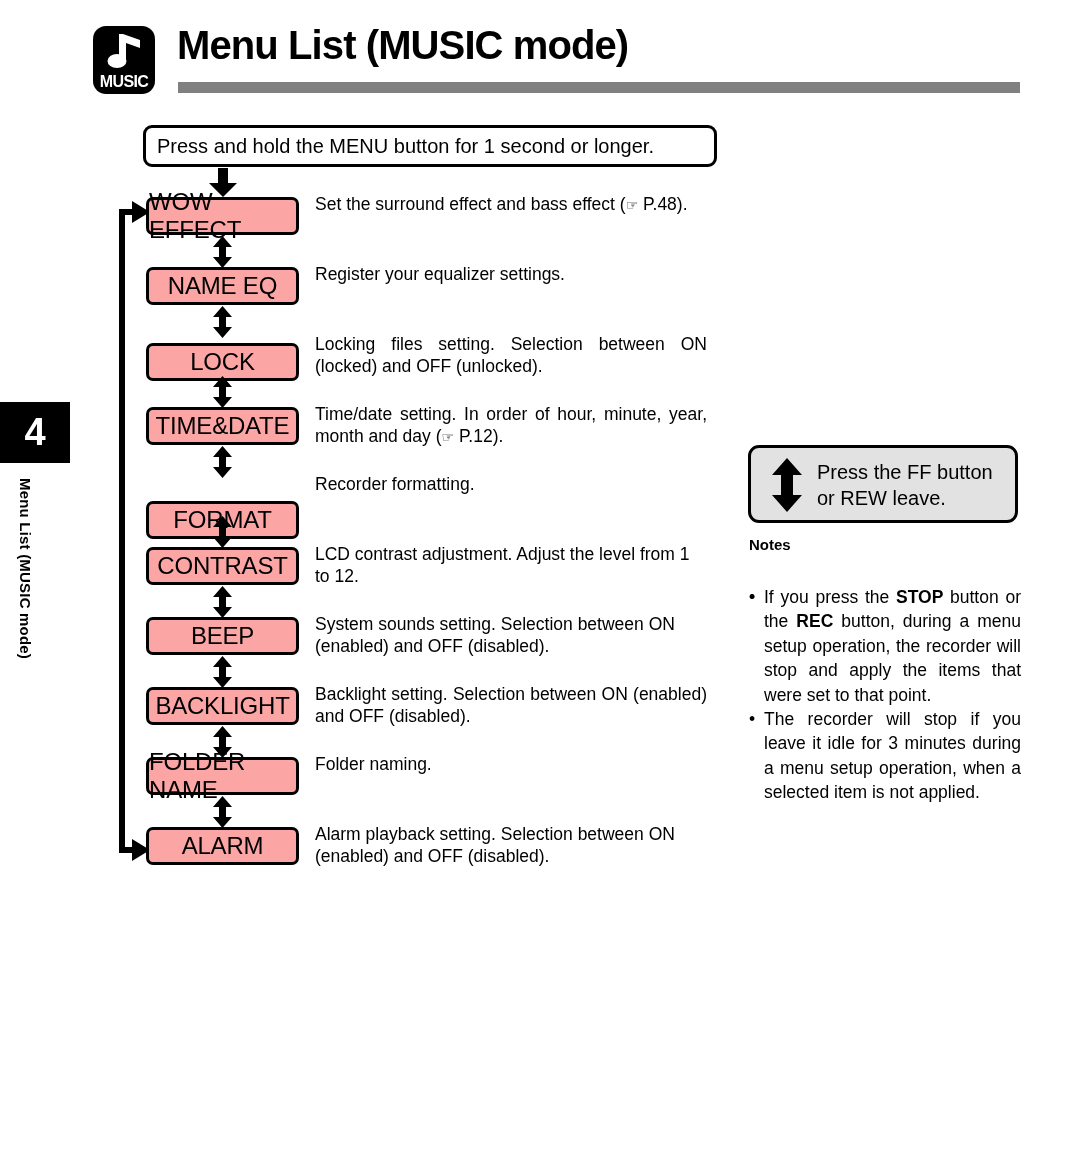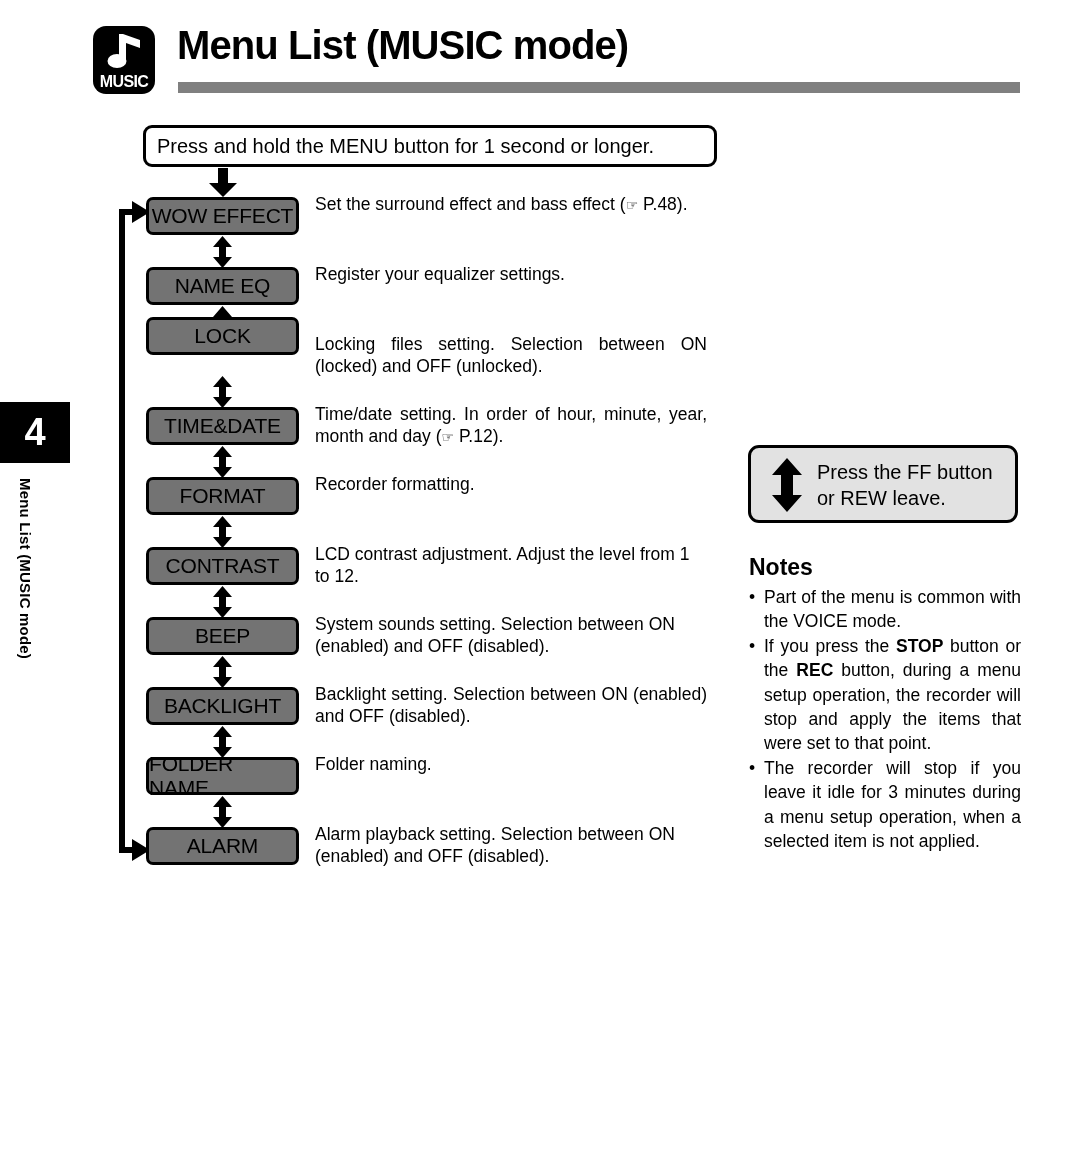--- a/index.html
+++ b/index.html
@@ -103,23 +103,23 @@
   .menu-box {
     position: absolute;
     left: 146px;
     width: 153px; height: 38px;
     border: 3px solid #000000;
     border-radius: 7px;
     box-sizing: border-box;
     display: flex;
     align-items: center;
     justify-content: center;
-    font-size: 21px;
+    font-size: 24px;
     letter-spacing: -0.2px;
-    background: #737373;
+    background: #fca5a5;
   }
 
   .desc {
     position: absolute;
     left: 315px;
     width: 392px;
     font-size: 17.5px;
     line-height: 22px;
     text-align: justify;
   }
@@ -149,22 +149,22 @@
   #ff-text {
     position: absolute;
     left: 66px; top: 11px;
     width: 198px;
     font-size: 20px;
     line-height: 26px;
   }
 
   #notes-title {
     position: absolute;
-    left: 749px; top: 554px;
-    font-size: 23px;
+    left: 749px; top: 536px;
+    font-size: 15px;
     font-weight: bold;
   }
   #notes-list {
     position: absolute;
     left: 749px; top: 585px;
     width: 272px;
   }
   .note-item {
     position: relative;
     padding-left: 15px;
@@ -227,35 +227,35 @@
       <svg class="dbl-arrow" viewBox="0 0 23 32" style="top: 236px;">
         <path d="M11.5 0 L21 11 H15 V21 H21 L11.5 32 L2 21 H8 V11 H2 Z" fill="#000000"></path>
       </svg>
       <div class="menu-box" style="top: 267px;">
         <span>NAME EQ</span>
       </div>
       <div class="desc nojustify" style="top: 263px;">Register your equalizer settings.</div>
       <svg class="dbl-arrow" viewBox="0 0 23 32" style="top: 306px;">
         <path d="M11.5 0 L21 11 H15 V21 H21 L11.5 32 L2 21 H8 V11 H2 Z" fill="#000000"></path>
       </svg>
-      <div class="menu-box" style="top: 317px;">
+      <div class="menu-box" style="top: 343px;">
         <span>LOCK</span>
       </div>
       <div class="desc" style="top: 333px;">Locking files setting. Selection between ON (locked) and OFF (unlocked).</div>
       <svg class="dbl-arrow" viewBox="0 0 23 32" style="top: 376px;">
         <path d="M11.5 0 L21 11 H15 V21 H21 L11.5 32 L2 21 H8 V11 H2 Z" fill="#000000"></path>
       </svg>
       <div class="menu-box" style="top: 407px;">
         <span>TIME&amp;DATE</span>
       </div>
       <div class="desc" style="top: 403px;">Time/date setting. In order of hour, minute, year, month and day (<span class="hand">☞</span> P.12).</div>
       <svg class="dbl-arrow" viewBox="0 0 23 32" style="top: 446px;">
         <path d="M11.5 0 L21 11 H15 V21 H21 L11.5 32 L2 21 H8 V11 H2 Z" fill="#000000"></path>
       </svg>
-      <div class="menu-box" style="top: 477px;">
+      <div class="menu-box" style="top: 501px;">
         <span>FORMAT</span>
       </div>
       <div class="desc nojustify" style="top: 473px;">Recorder formatting.</div>
       <svg class="dbl-arrow" viewBox="0 0 23 32" style="top: 516px;">
         <path d="M11.5 0 L21 11 H15 V21 H21 L11.5 32 L2 21 H8 V11 H2 Z" fill="#000000"></path>
       </svg>
       <div class="menu-box" style="top: 547px;">
         <span>CONTRAST</span>
       </div>
       <div class="desc nojustify" style="top: 543px;">LCD contrast adjustment. Adjust the level from 1 to 12.</div>
@@ -295,16 +295,16 @@
     <path d="M17 0 L32 17 H23 V37 H32 L17 54 L2 37 H11 V17 H2 Z" fill="#000000"></path>
   </svg>
   <div id="ff-text">
     <div>Press the FF button</div>
     <div>or REW leave.</div>
   </div>
 </div>
 
 <div id="notes-title">Notes</div>
 <div id="notes-list">
-    <div class="note-item"><span class="bullet">•</span><span>Part of the menu is common with the VOICE mode.</span></div>
+    <div class="note-item"><span class="bullet">•</span></div>
     <div class="note-item"><span class="bullet">•</span><span>If you press the </span><b>STOP</b><span> button or the </span><b>REC</b><span> button, during a menu setup operation, the recorder will stop and apply the items that were set to that point.</span></div>
     <div class="note-item"><span class="bullet">•</span><span>The recorder will stop if you leave it idle for 3 minutes during a menu setup operation, when a selected item is not applied.</span></div>
   </div>
 
 </body></html>

